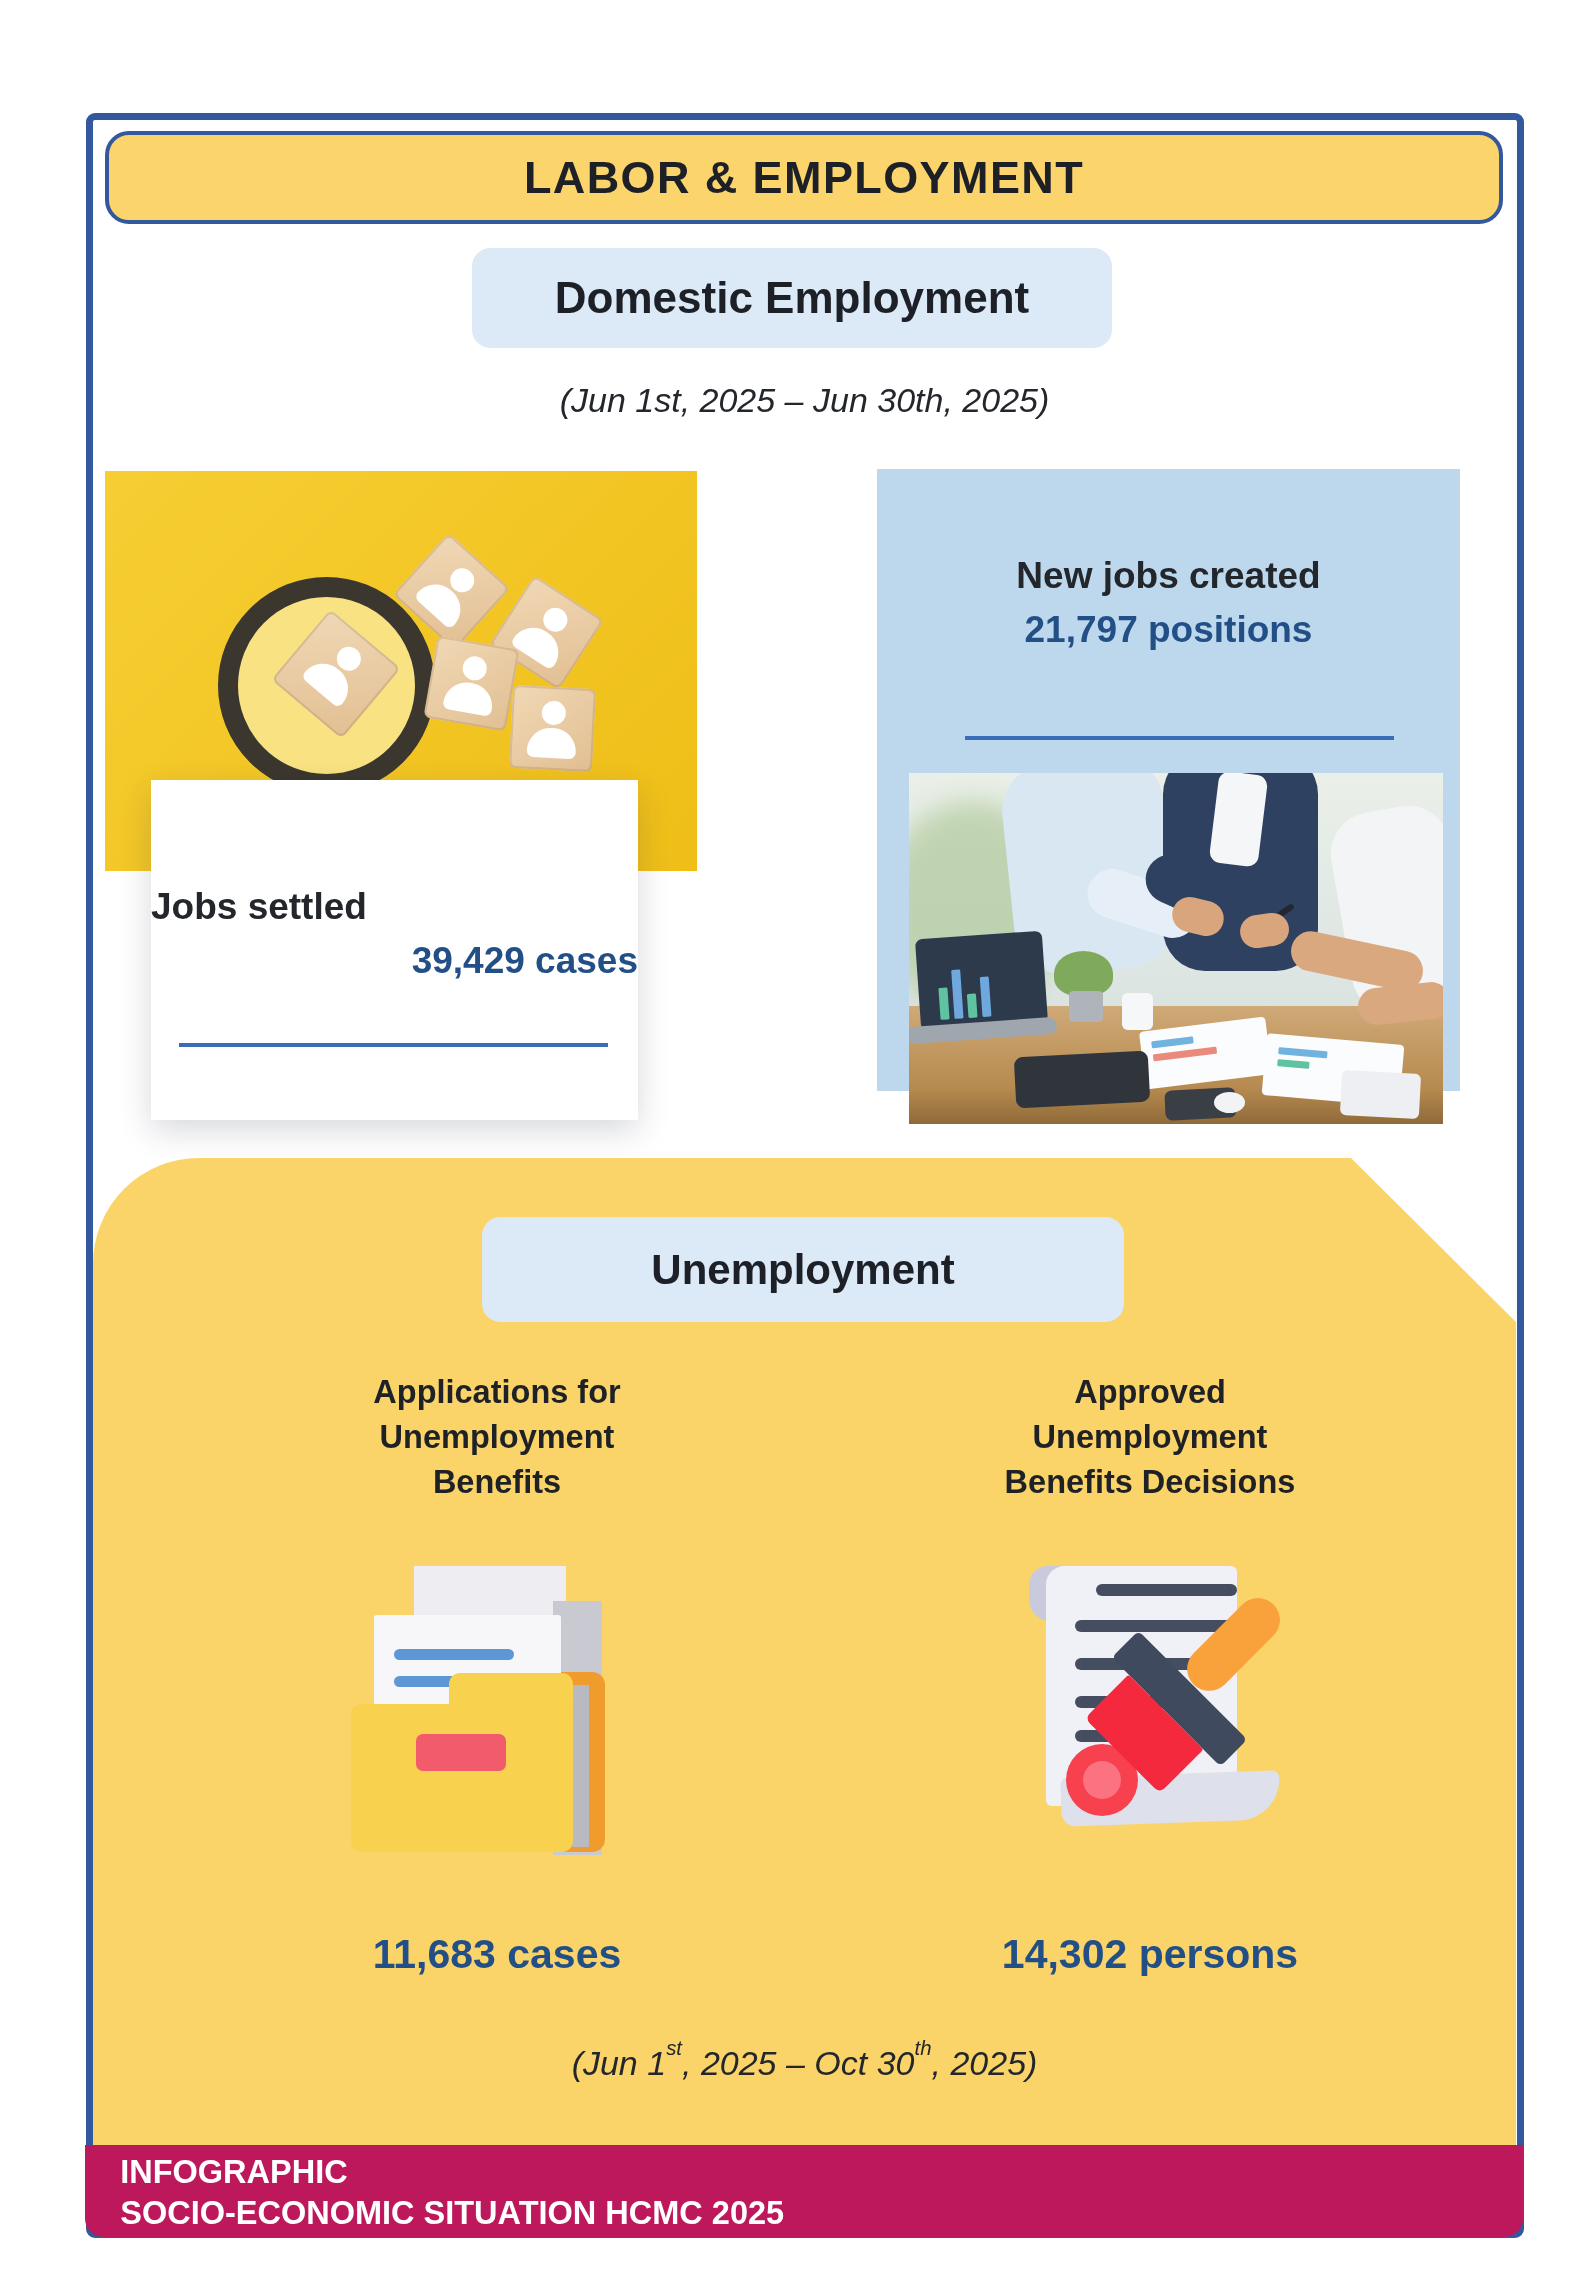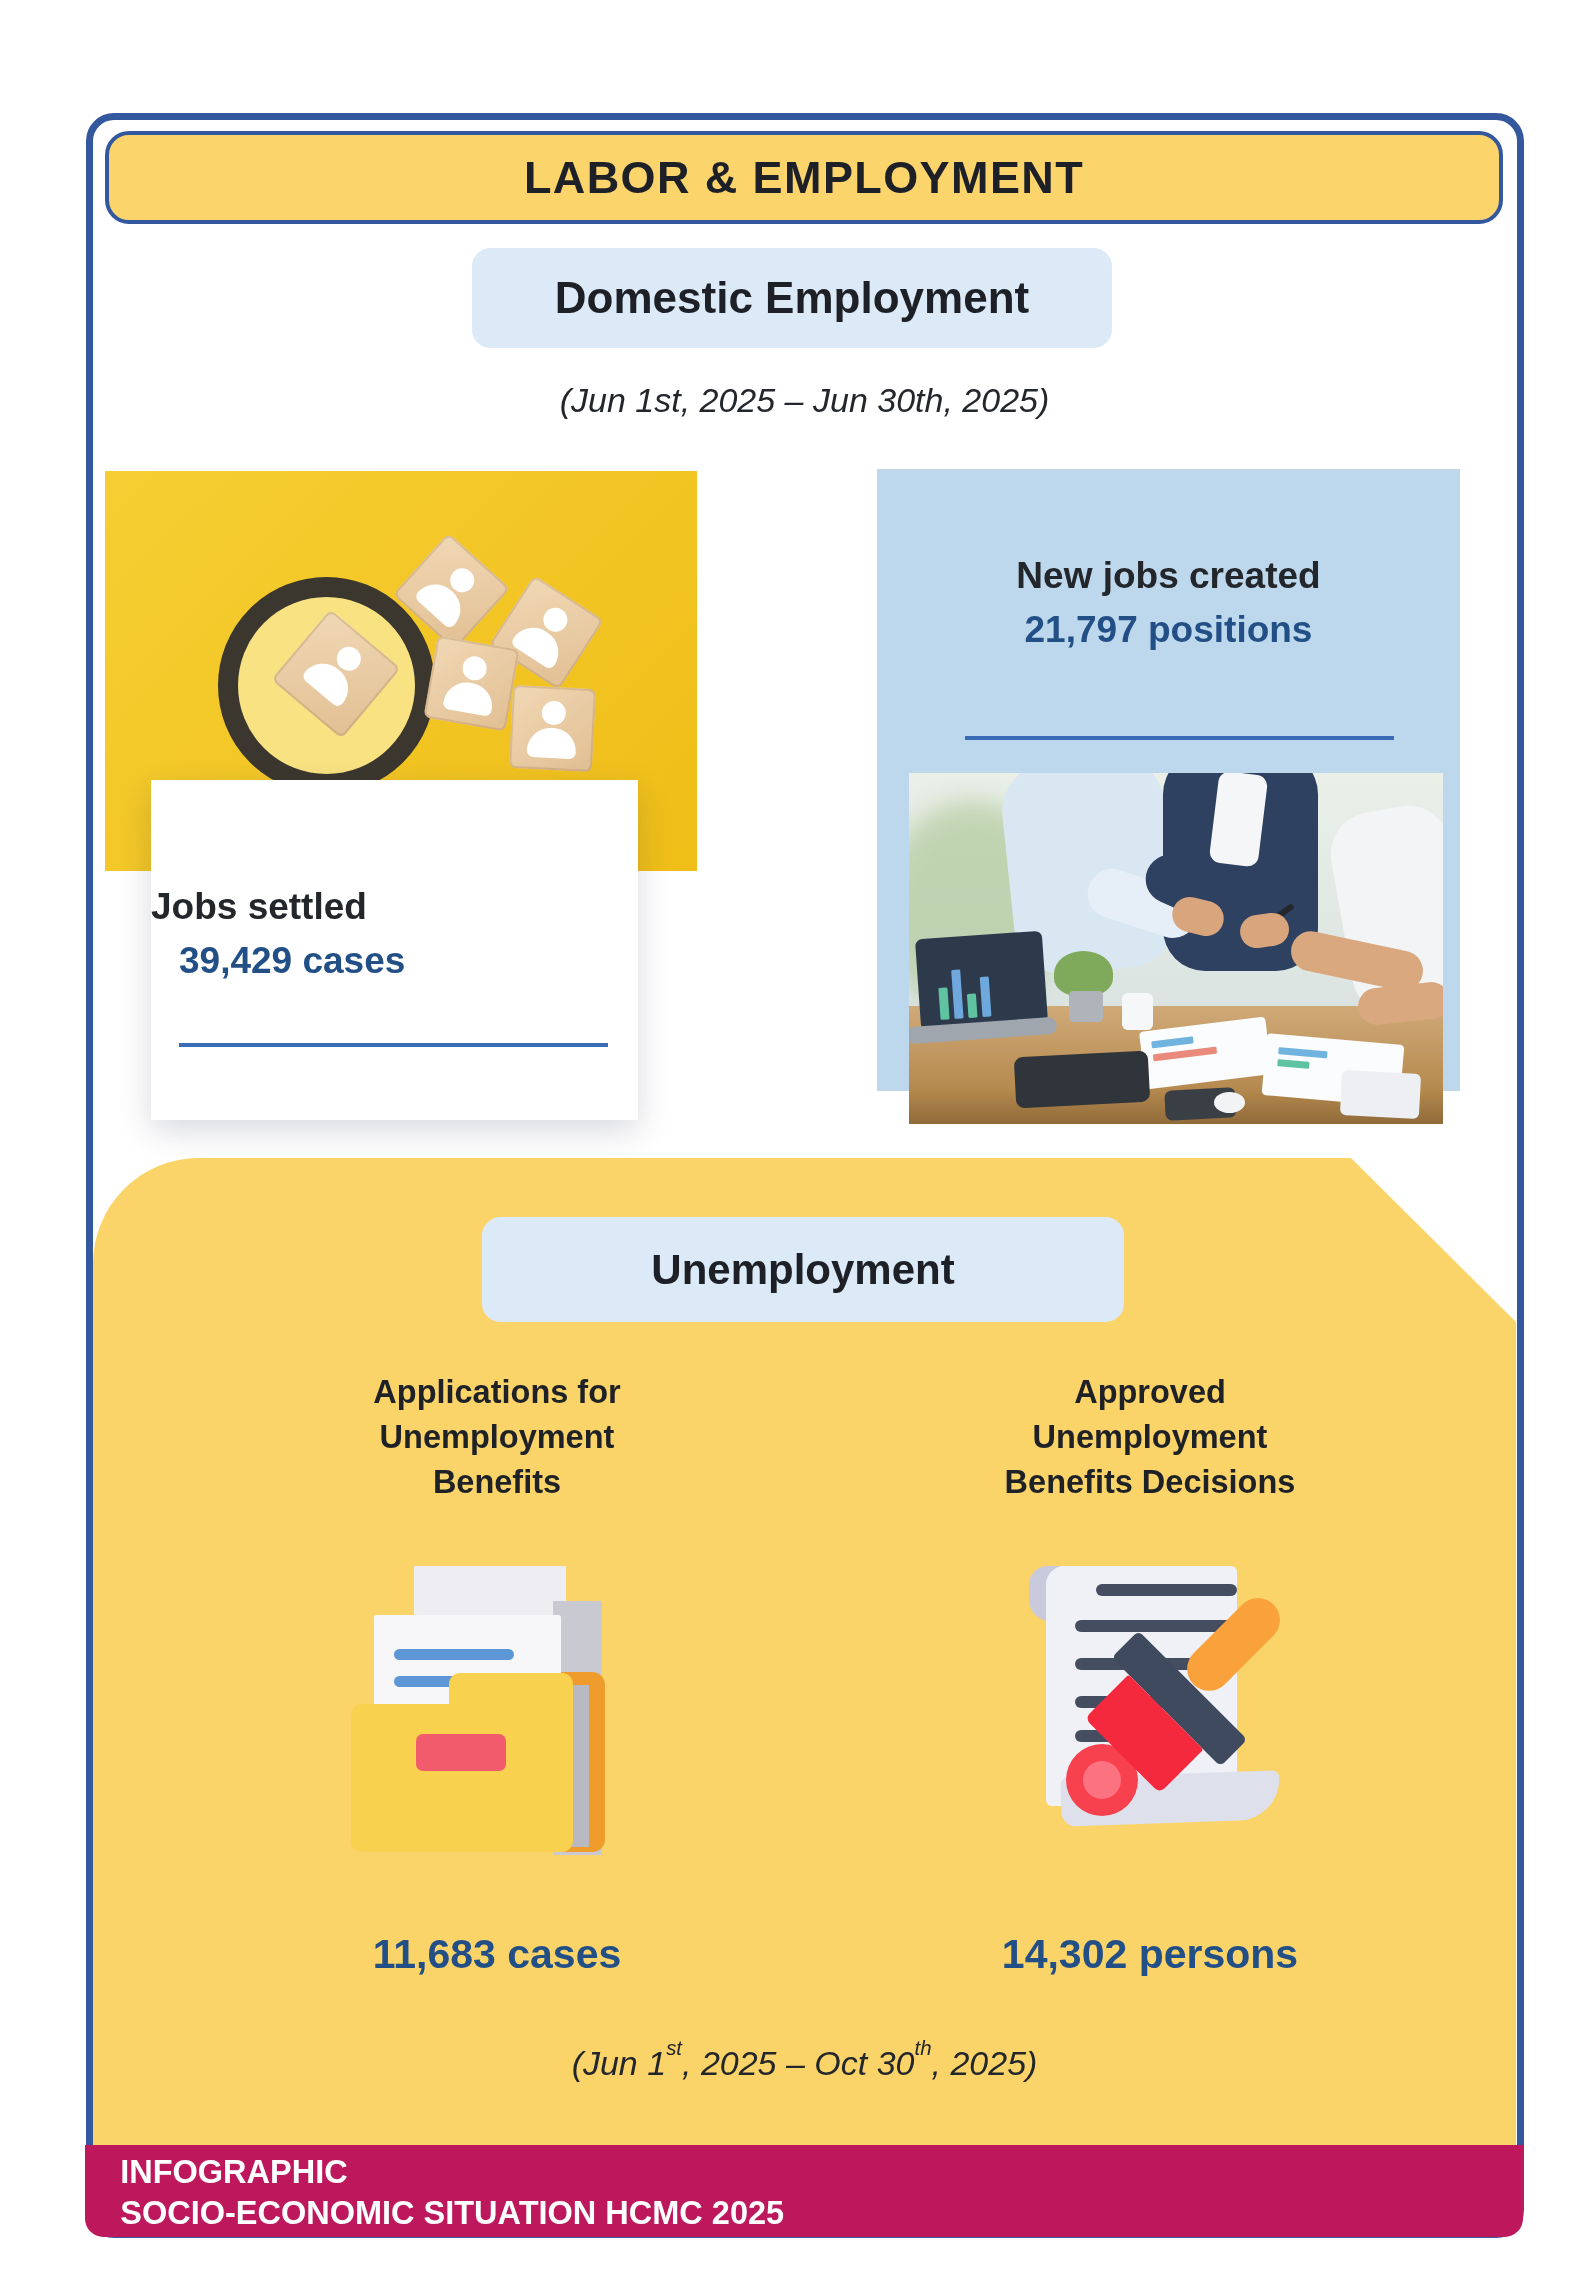--- a/index.html
+++ b/index.html
@@ -1,21 +1,21 @@
 <!DOCTYPE html>
 <html style="font-size:11.3px"><head>
 <meta charset="utf-8">
 <style>
   html,body{margin:0;padding:0;background:#ffffff;}
   .page{position:relative;width:1589px;height:2295px;background:#ffffff;overflow:hidden;
         font-family:"Liberation Sans", sans-serif;}
   .abs{position:absolute;}
   
   .frame{position:absolute;left:86px;top:113px;width:1438px;height:2125px;
-         border:7.8px solid #33589E;border-radius:28px;background:#ffffff;box-sizing:border-box;}
+         border:7.8px solid #33589E;border-radius:9px;background:#ffffff;box-sizing:border-box;}
   
   .header-pill{position:absolute;left:12px;top:11.3px;width:1398px;height:93px;background:#FBD46B;
     border:4.2px solid #33589E;border-radius:24px;box-sizing:border-box;display:flex;align-items:center;justify-content:center;}
   .header-pill span{font-size:45px;font-weight:800;letter-spacing:1.4px;color:#1D2127;}
   .dom-pill{position:absolute;left:379px;top:128px;width:640px;height:100px;background:#DCE9F6;
     border-radius:18.4px;display:flex;align-items:center;justify-content:center;}
   .dom-pill span{font-size:44px;font-weight:800;color:#1D2127;}
   .date-line{position:absolute;left:0;top:261px;width:1423px;text-align:center;
     font-size:34px;font-style:italic;font-weight:500;color:#23262B;}
   
@@ -26,21 +26,21 @@
   .mag-handle{position:absolute;left:212px;top:304px;width:34px;height:120px;background:#3B372E;
     border-radius:17px;transform:rotate(8deg);}
   .wood-block{position:absolute;width:83px;height:83px;border-radius:7px;
     background:linear-gradient(135deg,#F0D8B5 0%,#E2BF93 100%);box-shadow:inset 0 0 0 2.1px rgba(160,120,70,.25);}
   .wood-block .ph{position:absolute;left:50%;top:14px;width:24px;height:24px;margin-left:-12px;background:#fff;border-radius:50%;}
   .wood-block .pb{position:absolute;left:50%;top:41px;width:49px;height:30px;margin-left:-25px;background:#fff;border-radius:25px 25px 7px 7px;}
   
   .card-left{position:absolute;left:58px;top:660px;width:487px;height:340px;background:#ffffff;
     box-shadow:0 11.3px 31px rgba(40,45,70,.18);}
   .card-left .t{position:absolute;left:0;top:106px;width:100%;font-size:37px;font-weight:800;color:#23262B;}
-  .card-left .v{position:absolute;left:0;top:160px;width:100%;text-align:left;font-size:37px;font-weight:800;color:#234F87;margin-left:28px;}
+  .card-left .v{position:absolute;left:0;top:160px;width:100%;text-align:right;font-size:37px;font-weight:800;color:#234F87;}
   .card-left .u{position:absolute;left:28px;top:263px;width:429px;height:3.5px;background:#3A6CB8;}
   
   .card-right{position:absolute;left:784px;top:349px;width:583px;height:622px;background:#BDD7EC;}
   .card-right .t{position:absolute;left:0;top:86px;width:100%;text-align:center;font-size:37px;font-weight:800;color:#23262B;}
   .card-right .v{position:absolute;left:0;top:140px;width:100%;text-align:center;font-size:37px;font-weight:800;color:#234F87;}
   .card-right .u{position:absolute;left:88px;top:267px;width:429px;height:3.5px;background:#3A6CB8;}
   
   .photo-right{position:absolute;left:816px;top:653px;width:534px;height:351px;overflow:hidden;
     background:linear-gradient(180deg,#EAEFE8 0%,#DEE6E3 55%,#D4DCDB 100%);}
   .pr-blob{position:absolute;left:-28px;top:28px;width:184px;height:212px;background:#9DBD7E;border-radius:50%;

